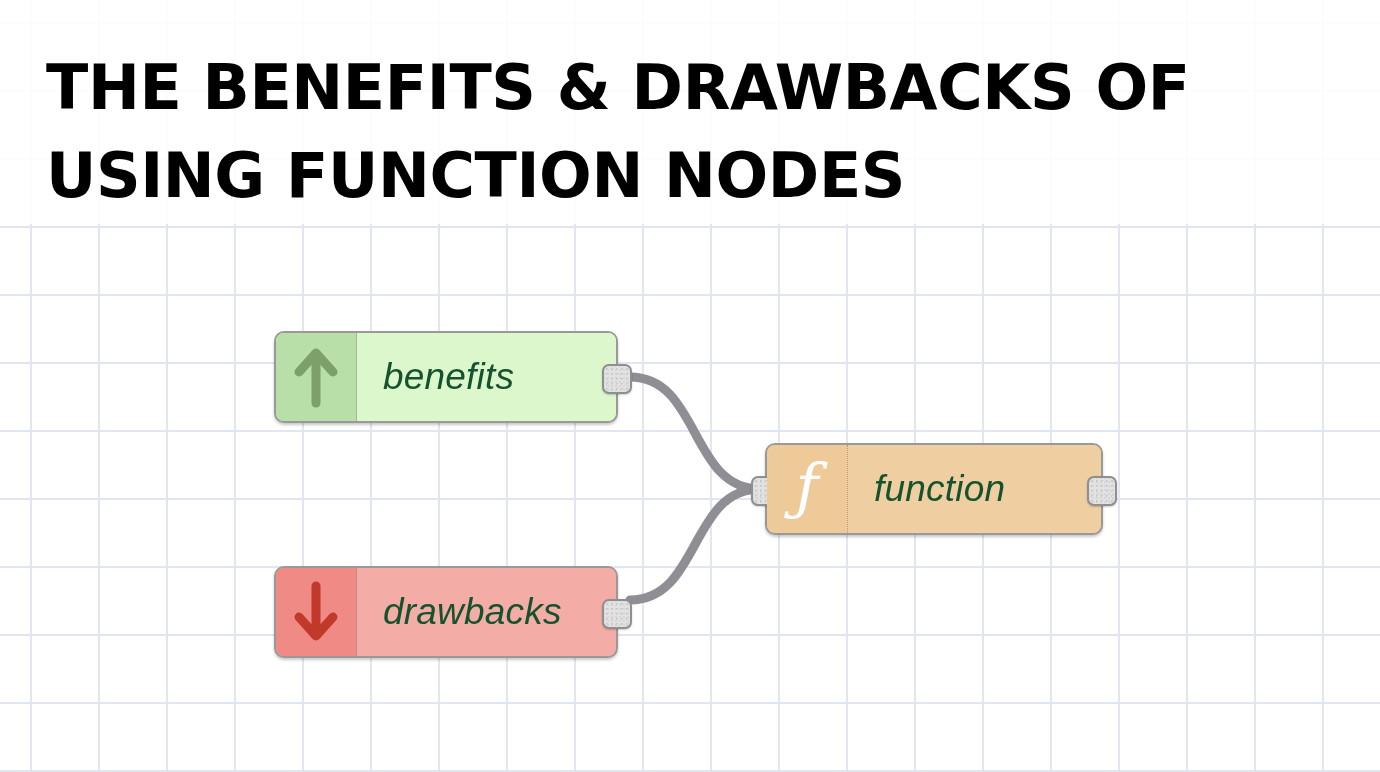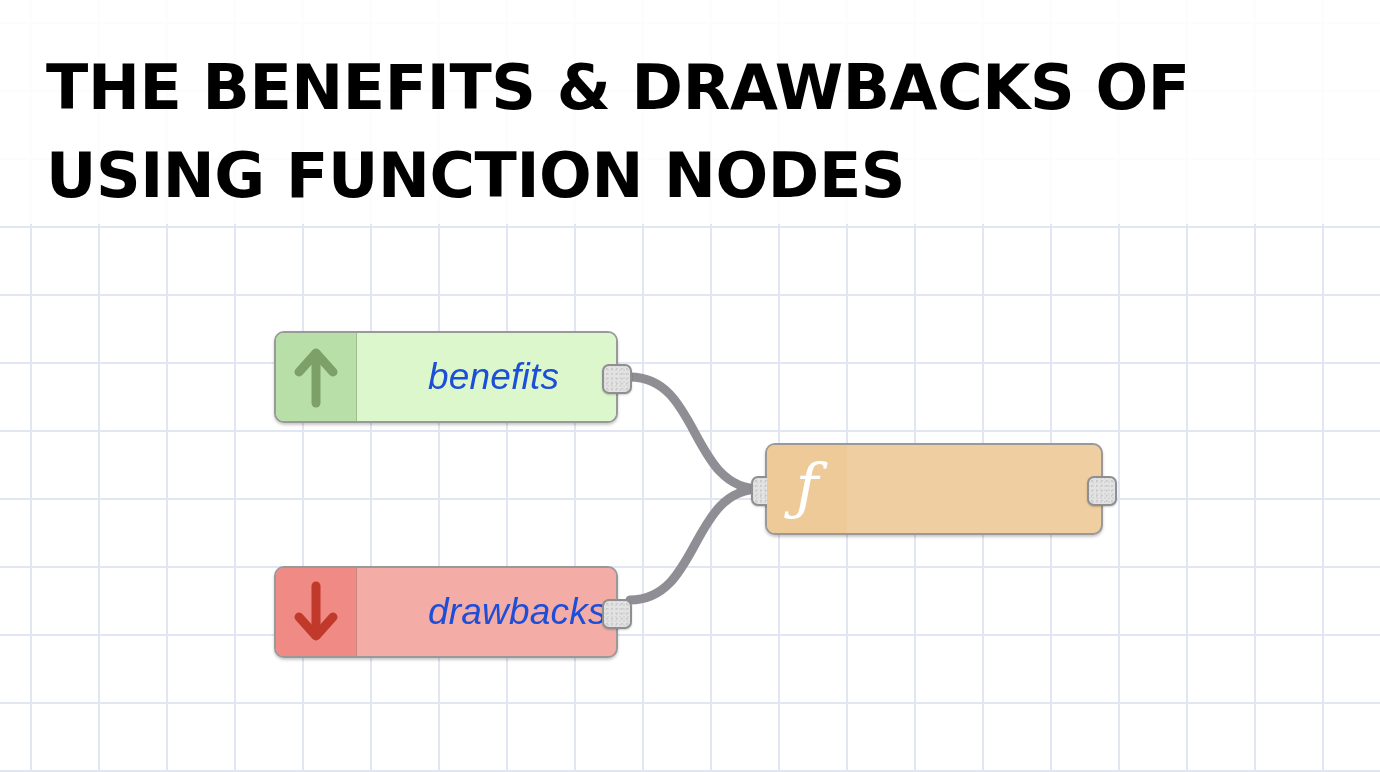--- a/index.html
+++ b/index.html
@@ -87,24 +87,23 @@
     display: flex;
     align-items: center;
     padding-left: 26px;
     border-top-right-radius: 8px;
     border-bottom-right-radius: 8px;
   }
   .node-label {
     font-family: "Liberation Sans", sans-serif;
     font-style: italic;
     font-size: 37px;
-    color: #1d4ed8;
+    color: #14532d;
     white-space: nowrap;
     letter-spacing: 0.2px;
-    margin-left: 45px;
   }
 
   
   .port {
     position: absolute;
     width: 26px;
     height: 26px;
     top: 50%;
     margin-top: -13px;
     border: 2px solid #8f8f93;
@@ -205,16 +204,19 @@
       <span class="node-label">drawbacks</span>
     </div>
     <span class="port out"></span>
   </div>
 
   <div class="node node-function">
     <span class="port in"></span>
     <div class="node-icon">
       <span class="fn-glyph">ƒ</span>
     </div>
+    <div class="node-body">
+      <span class="node-label">function</span>
+    </div>
     <span class="port out"></span>
   </div>
 
 </div>
 
 </body></html>

